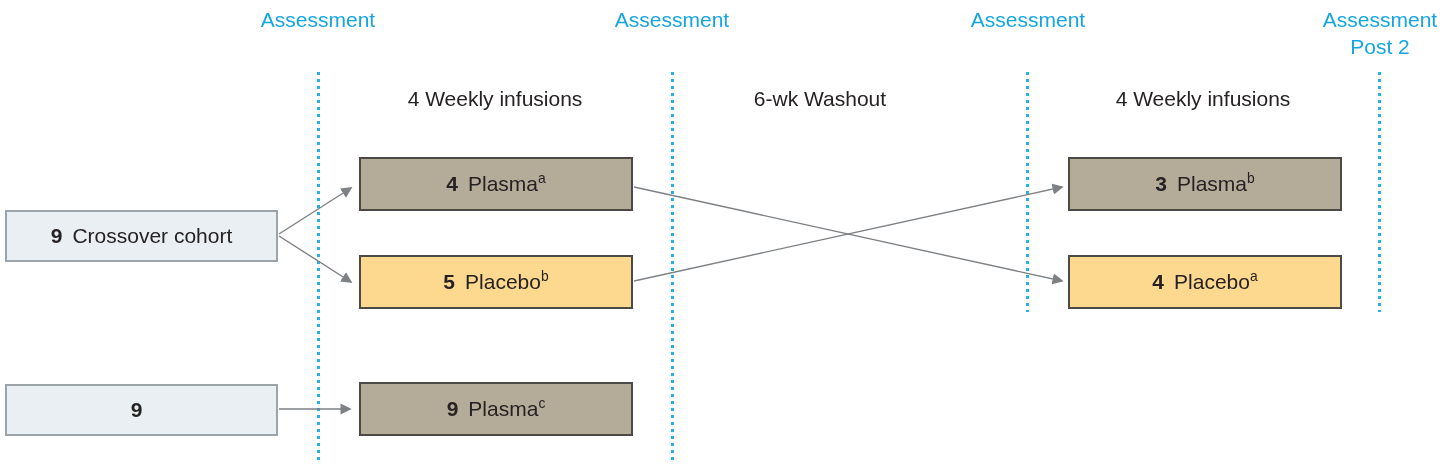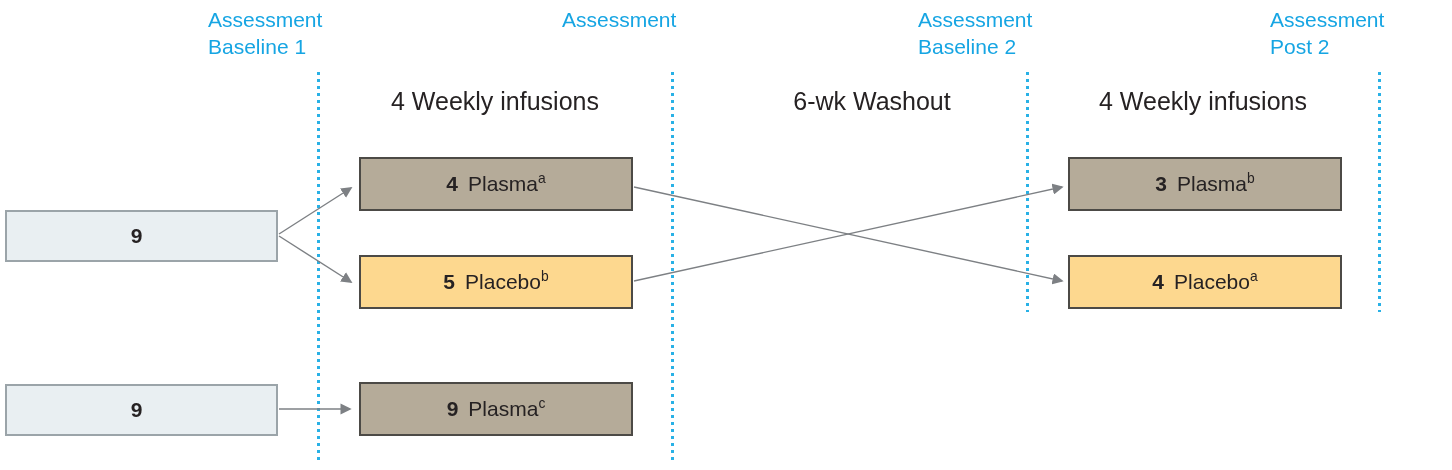--- a/index.html
+++ b/index.html
@@ -20,38 +20,39 @@
     overflow:hidden;
     font-family:"Liberation Sans","DejaVu Sans",sans-serif;
     color:var(--text);
     background:#ffffff;
   }
   
   .tl{
     position:absolute;
     top:6px;
     width:220px;
+    text-align:center;
     color:var(--accent_cyan);
     font-size:21px;
     line-height:27px;
     font-weight:500;
   }
   
   .vline{
     position:absolute;
     width:3px;
     background-image:repeating-linear-gradient(to bottom,var(--dotted_line) 0 3px,transparent 3px 7px);
   }
   
   .phase{
     position:absolute;
     top:87px;
     width:240px;
     text-align:center;
-    font-size:25px;
+    font-size:21px;
     color:var(--text);
   }
   
   .box{
     position:absolute;
     display:flex;
     align-items:center;
     justify-content:center;
     box-sizing:border-box;
     font-size:21px;
@@ -73,58 +74,57 @@
   .arrows{position:absolute;left:0;top:0;width:1452px;height:470px;pointer-events:none;}
   .arrows path{stroke:var(--arrow);stroke-width:1.4;fill:none;}
 </style>
 </head>
 <body>
 
 <div class="stage">
 
   <div class="tl" style="left:208px">
     <div>Assessment</div>
-    <div>Baseline 1</div>
   </div>
   <div class="tl" style="left:562px">
     <div>Assessment</div>
   </div>
   <div class="tl" style="left:918px">
     <div>Assessment</div>
-    <div>Baseline 2</div>
   </div>
   <div class="tl" style="left:1270px">
     <div>Assessment</div>
     <div>Post 2</div>
   </div>
 
   <div class="vline" style="left:317px;top:72px;height:390px"></div>
   <div class="vline" style="left:671px;top:72px;height:390px"></div>
   <div class="vline" style="left:1026px;top:72px;height:240px"></div>
   <div class="vline" style="left:1378px;top:72px;height:240px"></div>
 
   <div class="phase" style="left:375px">4 Weekly infusions</div>
-  <div class="phase" style="left:752px">6-wk Washout</div>
+  <div class="phase" style="left:700px">6-wk Washout</div>
   <div class="phase" style="left:1083px">4 Weekly infusions</div>
 
   <svg class="arrows">
     <defs>
       <marker id="ah" viewBox="0 0 10 10" refX="8.5" refY="5" markerWidth="8" markerHeight="8" orient="auto">
         <path d="M0 0 L10 5 L0 10 z" style="fill:var(--arrow);stroke:none"></path>
       </marker>
     </defs>
     <path d="M279 234 L351 188" marker-end="url(#ah)"></path>
     <path d="M279 236 L351 282" marker-end="url(#ah)"></path>
     <path d="M634 187 L1062 281" marker-end="url(#ah)"></path>
     <path d="M634 281 L1062 187" marker-end="url(#ah)"></path>
     <path d="M279 409 L350 409" marker-end="url(#ah)"></path>
   </svg>
 
   <div class="box cohort" style="left:5px;top:210px">
     <span class="num">9</span>
+    <span>Crossover cohort</span>
   </div>
   <div class="box cohort" style="left:5px;top:384px">
     <span class="num">9</span>
   </div>
 
   <div class="box arm plasma" style="left:359px;top:157px">
     <span class="num">4</span>
     <span><span>Plasma</span><sup>a</sup></span>
   </div>
   <div class="box arm placebo" style="left:359px;top:255px">

